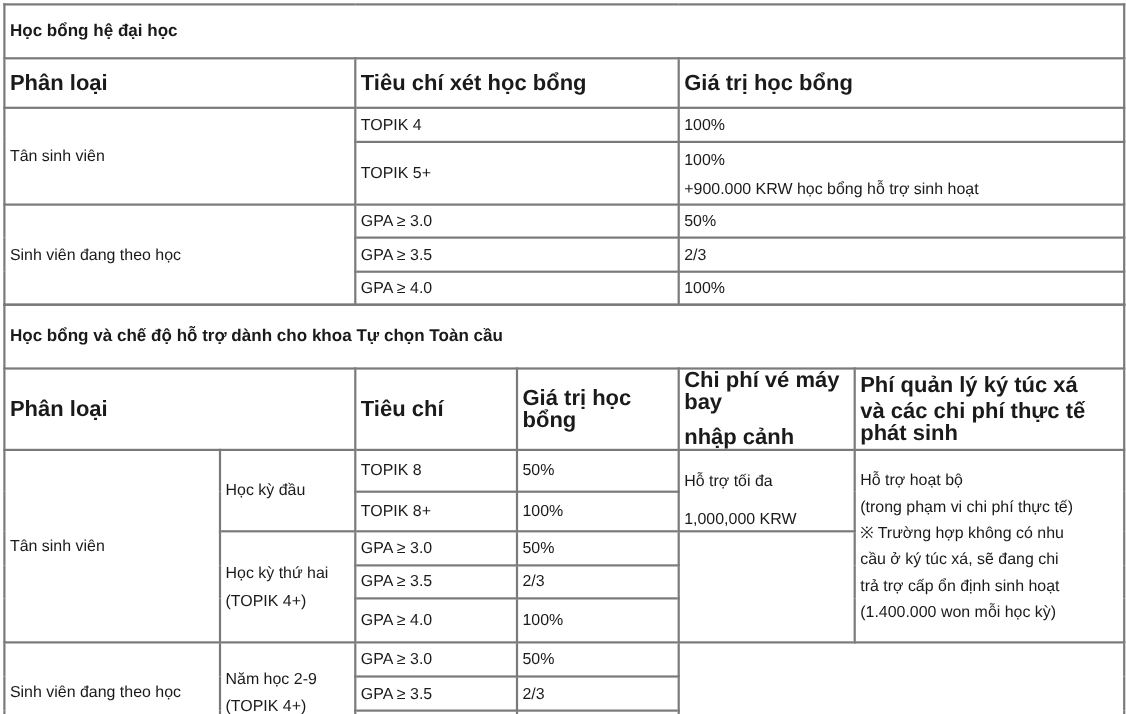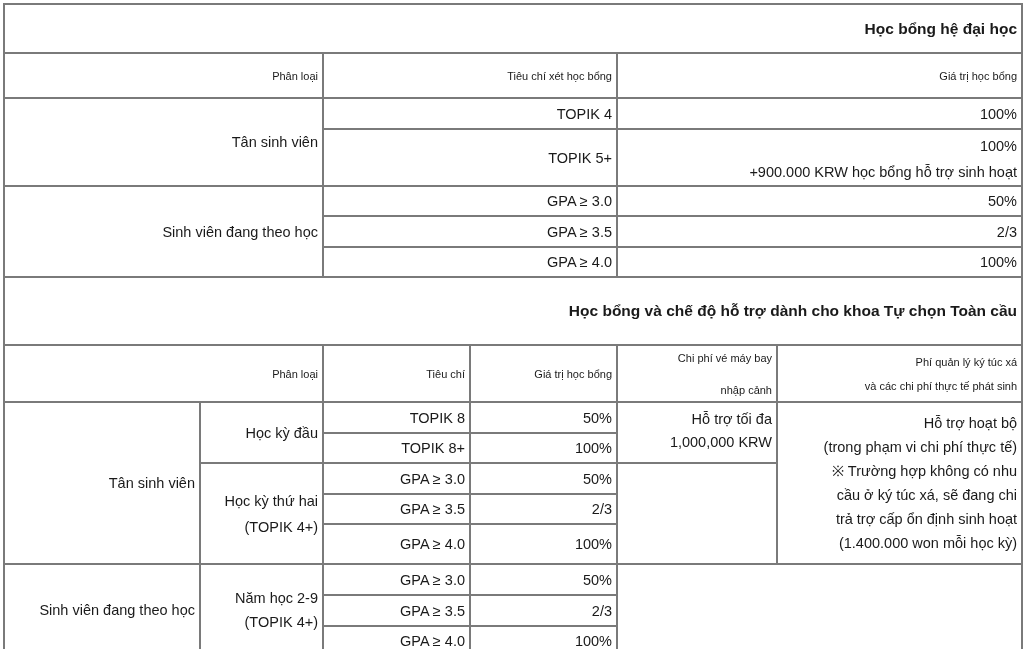--- a/index.html
+++ b/index.html
@@ -1,20 +1,20 @@
 <!DOCTYPE html>
 <html><head>
 <meta charset="utf-8">
 <style>
   html, body { margin: 0; padding: 0; background: #ffffff; }
   body { width: 1024px; height: 649px; overflow: hidden; position: relative; font-family: "Liberation Sans", sans-serif; color: #1a1a1a; }
   table { border-collapse: collapse; position: absolute; left: 3px; width: 1018px; table-layout: fixed; }
-  td { border: 2px solid #7a7a7a; text-align: right; vertical-align: middle; font-size: 14.5px; line-height: 20px; padding: 0 4px; }
+  td { border: 2px solid #7a7a7a; text-align: left; vertical-align: middle; font-size: 14.5px; line-height: 20px; padding: 0 4px; }
   .title { font-weight: bold; font-size: 15.5px; }
-  .hdr { font-weight: normal; font-size: 11px; }
+  .hdr { font-weight: bold; font-size: 20px; }
   #t1 { top: 3px; }
   #t2 { top: 276px; }
   .line2 { display: block; line-height: 29px; }
   .stack span { display: block; }
   .dorm span { display: block; line-height: 24px; }
 </style>
 </head>
 <body>
 
 <table id="t1">
@@ -63,44 +63,44 @@
 <table id="t2">
   <colgroup>
     <col style="width:196px">
       <col style="width:123px">
       <col style="width:147px">
     <col style="width:147px">
       <col style="width:160px">
       <col style="width:245px">
   </colgroup>
   <tbody>
-      <tr style="height:68px">
+      <tr style="height:58px">
     <td colspan="6" class="title">Học bổng và chế độ hỗ trợ dành cho khoa Tự chọn Toàn cầu</td>
   </tr>
   <tr style="height:57px">
     <td colspan="2" class="hdr">Phân loại</td>
     <td class="hdr">Tiêu chí</td>
     <td class="hdr">Giá trị học bổng</td>
     <td class="hdr stack">
       <span>Chi phí vé máy bay</span>
       <span style="margin-top:12px">nhập cảnh</span>
     </td>
     <td class="hdr stack">
       <span>Phí quản lý ký túc xá</span>
       <span style="margin-top:4px">và các chi phí thực tế phát sinh</span>
     </td>
   </tr>
   <tr style="height:31px">
     <td rowspan="5">Tân sinh viên</td>
     <td rowspan="2">Học kỳ đầu</td>
     <td>TOPIK 8</td>
     <td>50%</td>
-    <td rowspan="2" class="stack" style="vertical-align:top;padding-top:6px">
+    <td rowspan="2" class="stack" style="vertical-align:top;padding-top:18px">
       <span>Hỗ trợ tối đa</span>
-      <span style="margin-top:3px">1,000,000 KRW</span>
+      <span style="margin-top:14px">1,000,000 KRW</span>
     </td>
     <td rowspan="5" class="dorm">
       <span>Hỗ trợ hoạt bộ</span>
       <span>(trong phạm vi chi phí thực tế)</span>
       <span>※ Trường hợp không có nhu</span>
       <span>cầu ở ký túc xá, sẽ đang chi</span>
       <span>trả trợ cấp ổn định sinh hoạt</span>
       <span>(1.400.000 won mỗi học kỳ)</span>
     </td>
   </tr>

